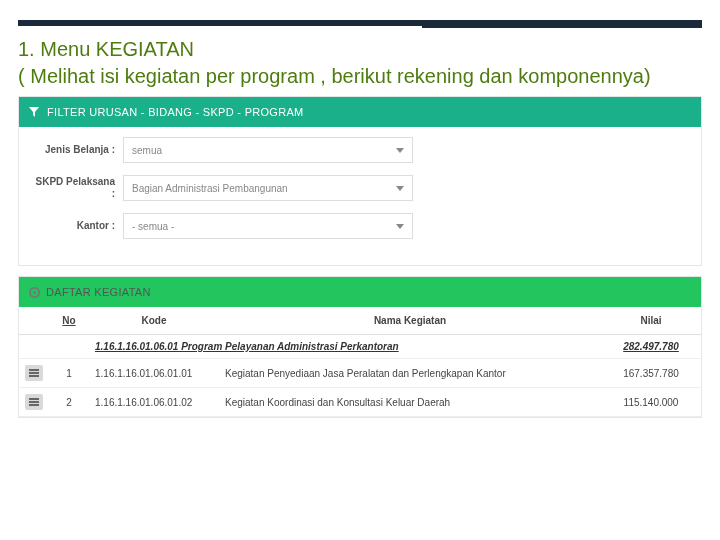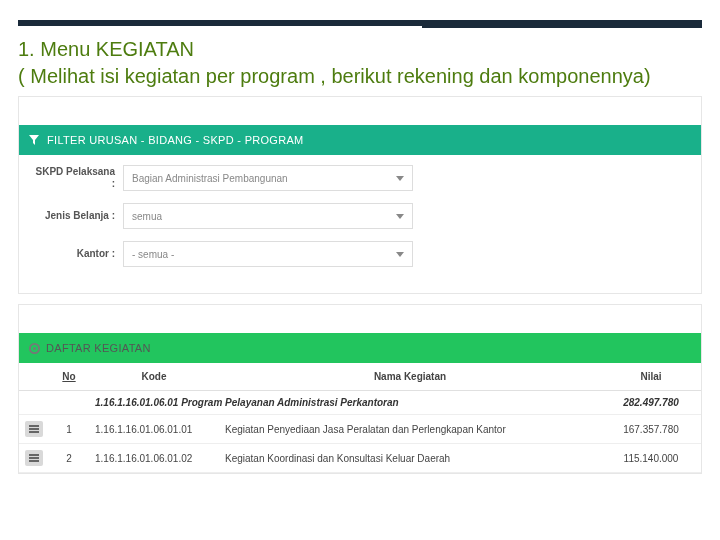--- a/index.html
+++ b/index.html
@@ -3,39 +3,39 @@
 <meta charset="utf-8">
 <style>
   * { margin: 0; padding: 0; box-sizing: border-box; }
   body { width: 720px; height: 540px; background: #fff; font-family: Arial, sans-serif; overflow: hidden; }
   .top-border { height: 6px; background: #1a2a3a; margin: 20px 18px 0 18px; position: relative; }
   .top-border::after { content: ""; position: absolute; right: 0; top: 4px; height: 4px; width: 280px; background: #1a2a3a; }
   .heading { font-family: Liberation Sans, sans-serif; font-size: 20px; color: #4d7c0f; margin: 10px 18px 6px 18px; line-height: 1.35; }
 
   .panel { margin: 6px 18px 0 18px; border: 1px solid #e6e6e6; background: #fff; }
 
-  .bar { display: flex; align-items: center; height: 30px; padding: 0 10px; color: #fff; font-size: 11px; letter-spacing: 0.3px; margin-top: 28px; }
+  .bar { display: flex; align-items: center; height: 30px; padding: 0 10px; color: #fff; font-size: 11px; letter-spacing: 0.3px; }
   .bar.green { background: #19b08a; }
   .bar.gray  { background: #22c55e; color: #555; }
 
   .filter-icon { width: 10px; height: 10px; margin-right: 8px; position: relative; }
   .filter-icon svg { display: block; }
   .gear-icon { width: 11px; height: 11px; margin-right: 6px; }
   .gear-icon svg { display: block; }
 
   .form { padding: 10px 14px 14px 14px; }
   .row { display: flex; align-items: center; margin-bottom: 12px; }
   .label { width: 90px; font-size: 10px; color: #555; text-align: right; padding-right: 8px; font-weight: bold; line-height: 1.2; }
   .select { flex: 0 0 290px; height: 26px; border: 1px solid #ddd; background: #fff; display: flex; align-items: center; justify-content: space-between; padding: 0 8px; font-size: 10px; color: #888; }
   .select .caret { width: 0; height: 0; border-left: 4px solid transparent; border-right: 4px solid transparent; border-top: 5px solid #888; }
 
   .table { width: 100%; border-collapse: collapse; font-size: 10px; color: #444; }
   .table th { text-align: center; font-weight: bold; padding: 8px 6px; border-bottom: 1px solid #e0e0e0; }
   .table td { padding: 6px 6px; border-bottom: 1px solid #eee; }
-  .table tr.group td { font-style: italic; font-weight: bold; color: #333; }
+  .table tr.group td { font-style: italic; font-weight: bold; color: #333; text-decoration: underline; }
   .table td.num  { text-align: center; width: 40px; }
   .table td.code { width: 130px; }
   .table td.val  { text-align: center; width: 100px; }
   .rowicon { display: inline-flex; width: 18px; height: 16px; background: #d9d9d9; align-items: center; justify-content: center; border-radius: 2px; }
   .rowicon span { display: block; width: 10px; height: 2px; background: #666; box-shadow: 0 -3px 0 #666, 0 3px 0 #666; }
 
   .table th:nth-child(1){width:28px;}
   .table th:nth-child(2){width:40px;text-decoration:underline;}
   .table th:nth-child(3){width:130px;text-align:center;}
   .table th:nth-child(5){width:100px; text-align:center;}
@@ -54,30 +54,30 @@
   <div class="bar green">
     <span class="filter-icon">
       <svg viewBox="0 0 10 10">
           <path d="M0 0 L10 0 L6 5 L6 10 L4 8 L4 5 Z" fill="#fff"></path>
         </svg>
     </span>
     <span>FILTER URUSAN - BIDANG - SKPD - PROGRAM</span>
   </div>
   <div class="form">
     <div class="row">
-      <div class="label">SKPD Pelaksana :</div>
+      <div class="label">Jenis Belanja :</div>
       <div class="select">
-        <span>Bagian Administrasi Pembangunan</span>
+        <span>semua</span>
         <span class="caret"></span>
       </div>
     </div>
     <div class="row">
-      <div class="label">Jenis Belanja :</div>
+      <div class="label">SKPD Pelaksana :</div>
       <div class="select">
-        <span>semua</span>
+        <span>Bagian Administrasi Pembangunan</span>
         <span class="caret"></span>
       </div>
     </div>
     <div class="row">
       <div class="label">Kantor :</div>
       <div class="select">
         <span>- semua -</span>
         <span class="caret"></span>
       </div>
     </div>

